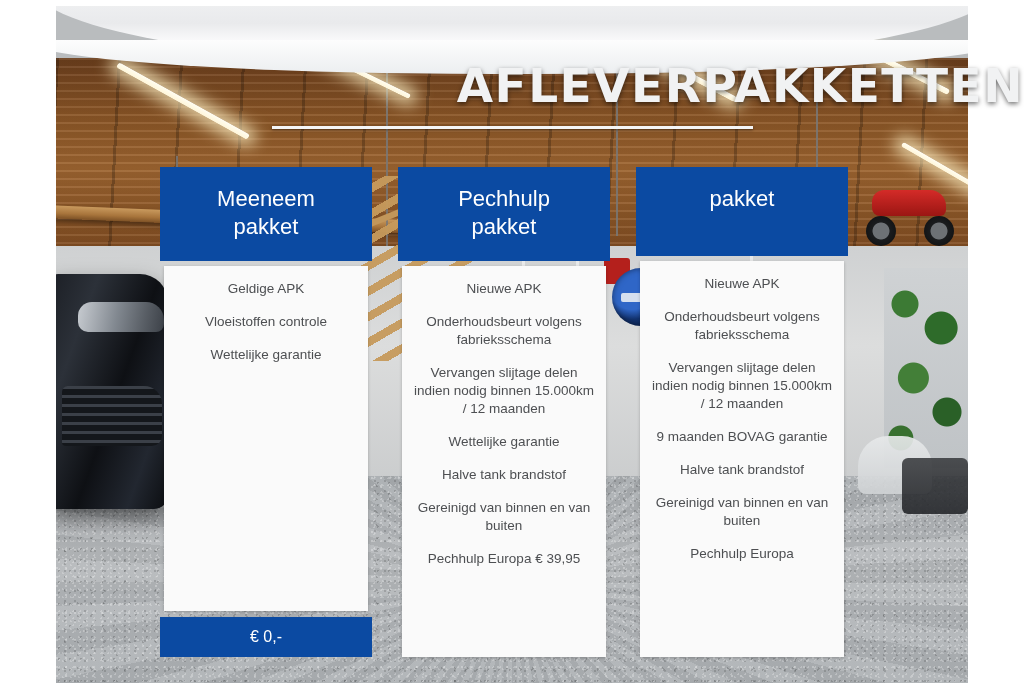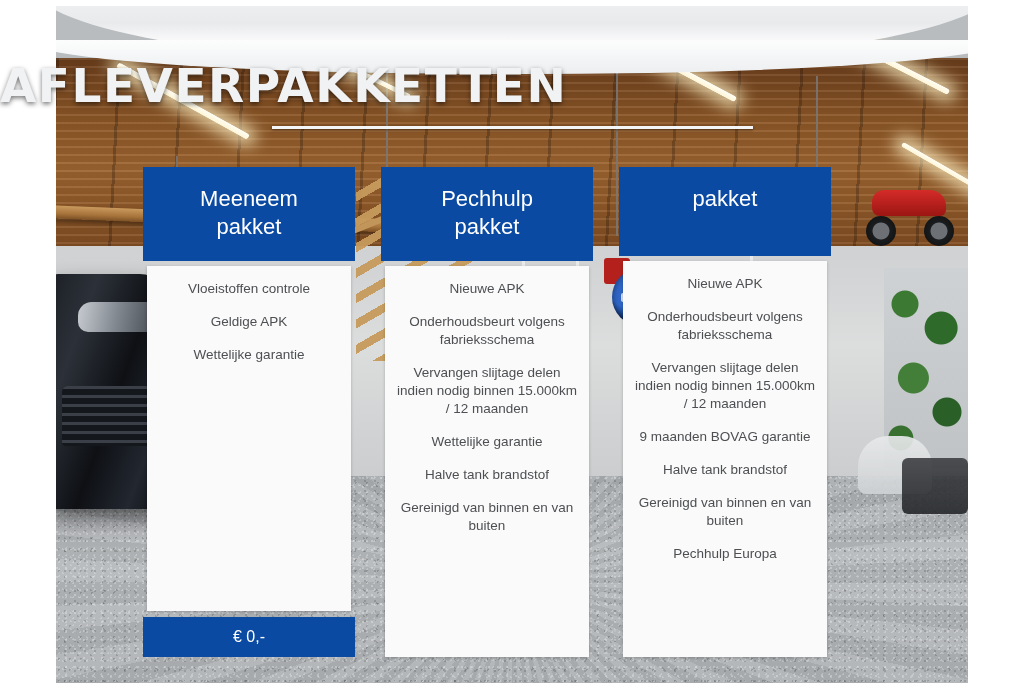--- a/index.html
+++ b/index.html
@@ -251,40 +251,40 @@
     position: absolute;
     width: 3px;
     background: rgba(255,255,255,.5);
   }
 
   
   #title {
     position: absolute;
     left: 0; top: 58px;
     width: 1024px;
-    text-align: left;
+    text-align: right;
     color: #f1f2f3;
     font-size: 47px;
     font-weight: bold;
     letter-spacing: 1.5px;
     text-shadow: 0 2px 5px rgba(0,0,0,.55);
     font-family: "DejaVu Sans", sans-serif;
   }
   #title-rule {
     position: absolute;
     left: 272px; top: 126px;
     width: 481px; height: 3px;
     background: #f4f5f6;
     box-shadow: 0 1px 3px rgba(0,0,0,.45);
   }
 
   
   #cards {
     position: absolute;
-    left: 143px; top: 167px;
+    left: 160px; top: 167px;
     width: 740px; height: 490px;
     display: flex;
     gap: 26px;
   }
   .card {
     width: 212px;
     display: flex;
     flex-direction: column;
   }
   .card-header {
@@ -384,39 +384,40 @@
   <div id="title-rule"></div>
 
   <div id="cards">
 
     <div class="card">
       <div class="card-header">
         <div>Meeneem</div>
         <div>pakket</div>
       </div>
       <div class="card-body">
+        <div class="feature">Geldige APK</div>
         <div class="feature">Vloeistoffen controle</div>
-        <div class="feature">Geldige APK</div>
         <div class="feature">Wettelijke garantie</div>
       </div>
       <div class="card-footer">€ 0,-</div>
     </div>
 
     <div class="card">
       <div class="card-header">
         <div>Pechhulp</div>
         <div>pakket</div>
       </div>
       <div class="card-body">
         <div class="feature">Nieuwe APK</div>
         <div class="feature">Onderhoudsbeurt volgens fabrieksschema</div>
         <div class="feature">Vervangen slijtage delen indien nodig binnen 15.000km / 12 maanden</div>
         <div class="feature">Wettelijke garantie</div>
         <div class="feature">Halve tank brandstof</div>
         <div class="feature">Gereinigd van binnen en van buiten</div>
+        <div class="feature">Pechhulp Europa € 39,95</div>
       </div>
     </div>
 
     <div class="card">
       <div class="card-header">
         <div>pakket</div>
       </div>
       <div class="card-body">
         <div class="feature">Nieuwe APK</div>
         <div class="feature">Onderhoudsbeurt volgens fabrieksschema</div>

